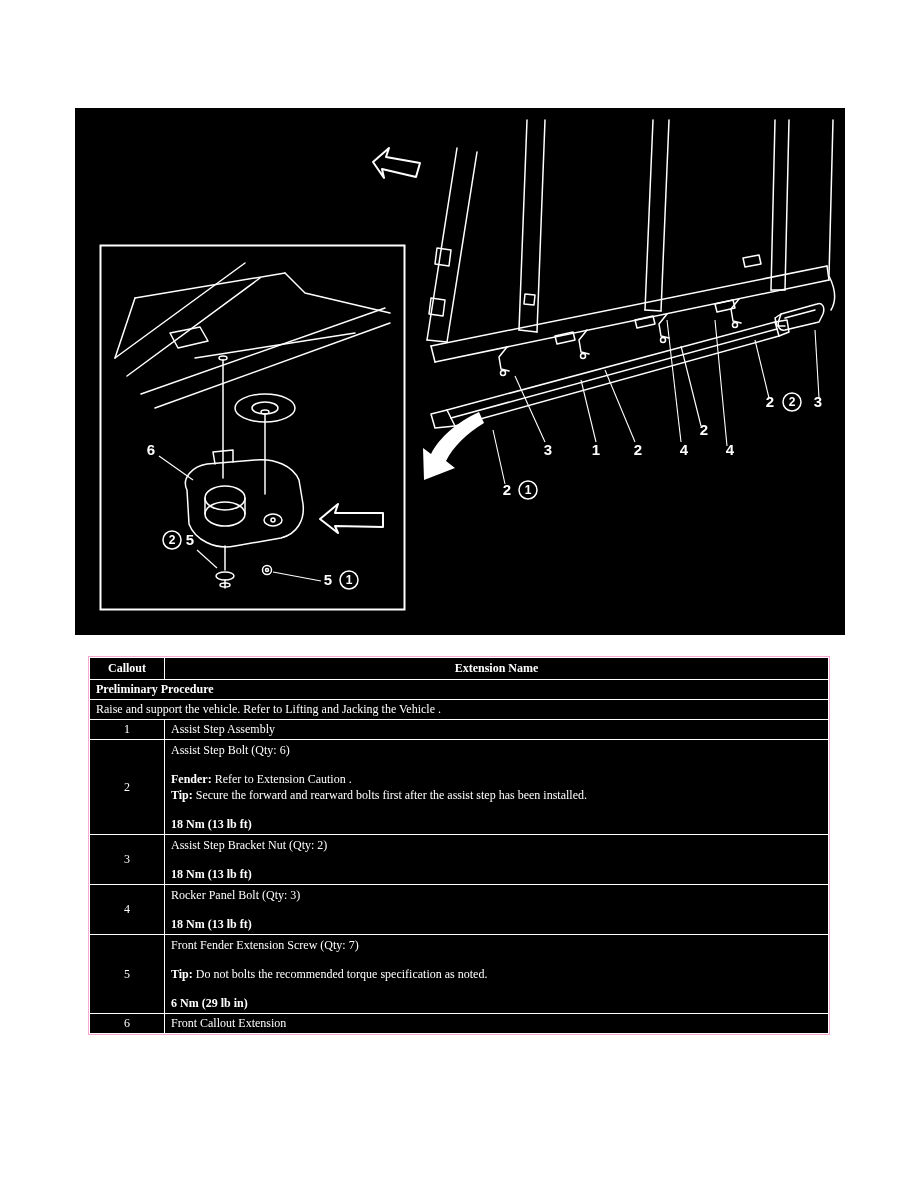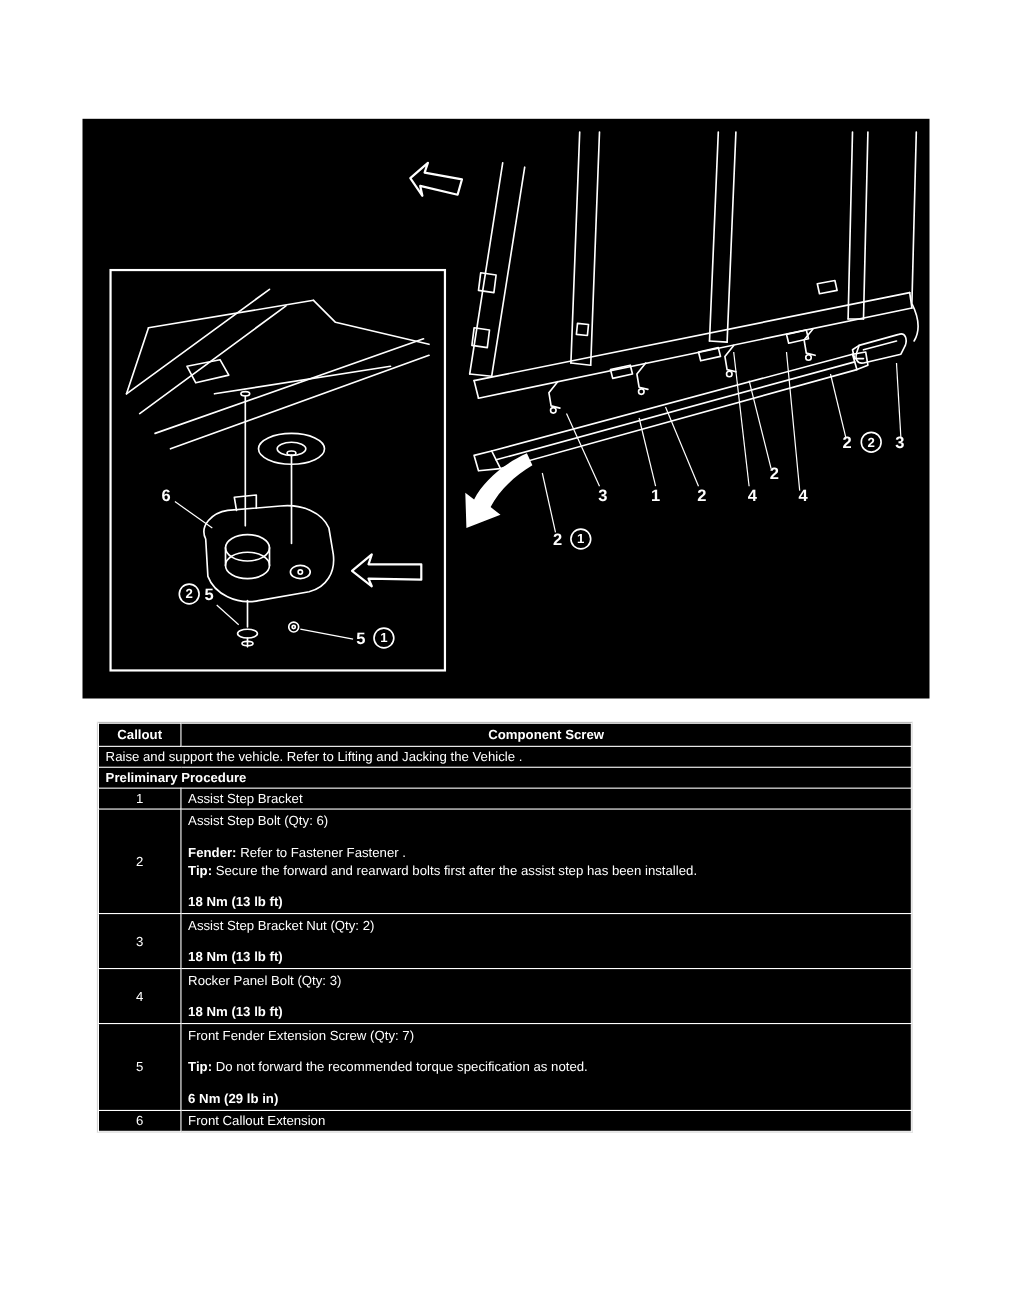--- a/index.html
+++ b/index.html
@@ -16,21 +16,21 @@
   .art{stroke:#fff;stroke-width:1.5;fill:none;stroke-linecap:round;stroke-linejoin:round;}
   .thin{stroke:#fff;stroke-width:1.1;fill:none;}
   .lbl{font:bold 15px "Liberation Sans",sans-serif;fill:#fff;text-anchor:middle;}
   .clbl{font:bold 12px "Liberation Sans",sans-serif;fill:#fff;text-anchor:middle;}
   .ccirc{fill:#000;stroke:#fff;stroke-width:1.5;}
   .oarrow{fill:#000;stroke:#fff;stroke-width:2;stroke-linejoin:round;}
   .farrow{fill:#fff;stroke:none;}
   
   .table-wrap{
     position:absolute;left:88px;top:656px;width:740px;
-    background:#e5e5e5;padding:1px;
+    background:#f9a8d4;padding:1px;font-family:Liberation Serif, serif;
   }
   table.callouts{
     border-collapse:collapse;width:100%;background:#000;color:#fff;
     font-size:12px;table-layout:fixed;
   }
   table.callouts th,table.callouts td{
     border:1px solid #fff;padding:2px 6px;vertical-align:middle;
   }
   table.callouts th{font-weight:bold;text-align:center;padding:3px 6px;}
   .c-col{width:62px;text-align:center;}
@@ -187,42 +187,42 @@
     <circle class="ccirc" cx="274" cy="472" r="9"></circle>
     <text class="clbl" x="274" y="476">1</text>
   </svg>
 </div>
 
 <div class="table-wrap">
   <table class="callouts">
     <tbody>
         <tr>
       <th class="c-col">Callout</th>
-      <th>Component Screw</th>
+      <th>Extension Name</th>
+    </tr>
+
+    <tr>
+      <td colspan="2" class="prelim-title">Preliminary Procedure</td>
     </tr>
 
     <tr>
       <td colspan="2" class="prelim-text">Raise and support the vehicle. Refer to Lifting and Jacking the Vehicle .</td>
     </tr>
 
     <tr>
-      <td colspan="2" class="prelim-title">Preliminary Procedure</td>
-    </tr>
-
-    <tr>
       <td class="c-col">1</td>
-      <td>Assist Step Bracket</td>
+      <td>Assist Step Assembly</td>
     </tr>
 
     <tr>
       <td class="c-col">2</td>
       <td class="cell-multiline">
         <div>Assist Step Bolt (Qty: 6)</div>
         <div class="gap"></div>
-        <div><b>Fender:</b><span> Refer to Fastener Fastener .</span></div>
+        <div><b>Fender:</b><span> Refer to Extension Caution .</span></div>
         <div><b>Tip:</b><span> Secure the forward and rearward bolts first after the assist step has been installed.</span></div>
         <div class="gap"></div>
         <div class="torque">18 Nm (13 lb ft)</div>
       </td>
     </tr>
 
     <tr>
       <td class="c-col">3</td>
       <td class="cell-multiline">
         <div>Assist Step Bracket Nut (Qty: 2)</div>
@@ -238,21 +238,21 @@
         <div class="gap"></div>
         <div class="torque">18 Nm (13 lb ft)</div>
       </td>
     </tr>
 
     <tr>
       <td class="c-col">5</td>
       <td class="cell-multiline">
         <div>Front Fender Extension Screw (Qty: 7)</div>
         <div class="gap"></div>
-        <div><b>Tip:</b><span> Do not forward the recommended torque specification as noted.</span></div>
+        <div><b>Tip:</b><span> Do not bolts the recommended torque specification as noted.</span></div>
         <div class="gap"></div>
         <div class="torque">6 Nm (29 lb in)</div>
       </td>
     </tr>
 
     <tr>
       <td class="c-col">6</td>
       <td>Front Callout Extension</td>
     </tr>
   </tbody>

